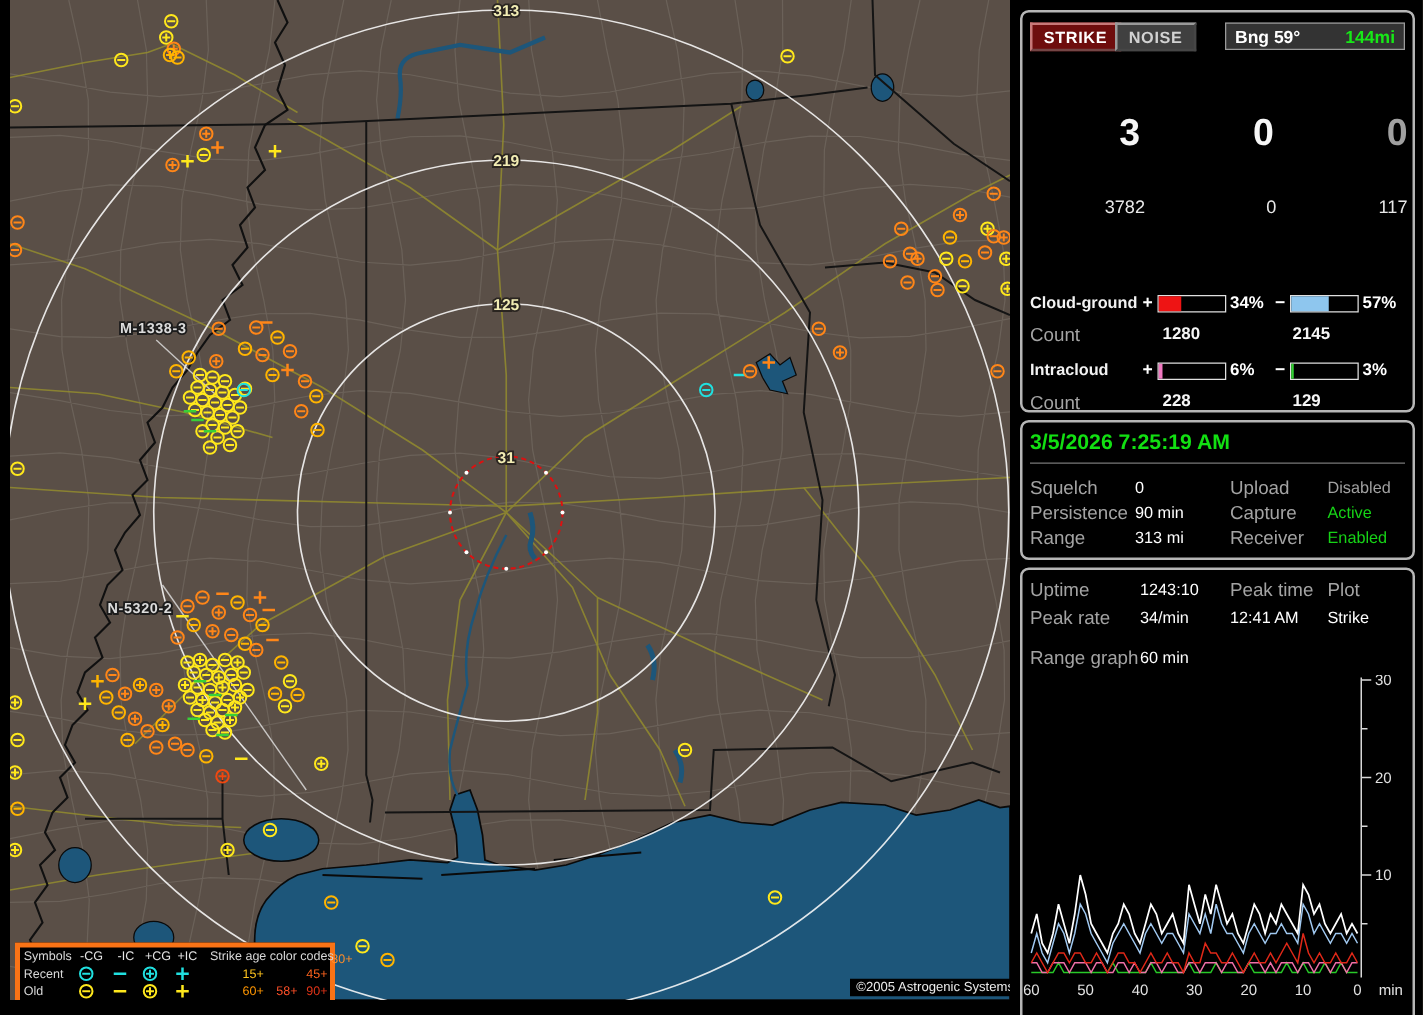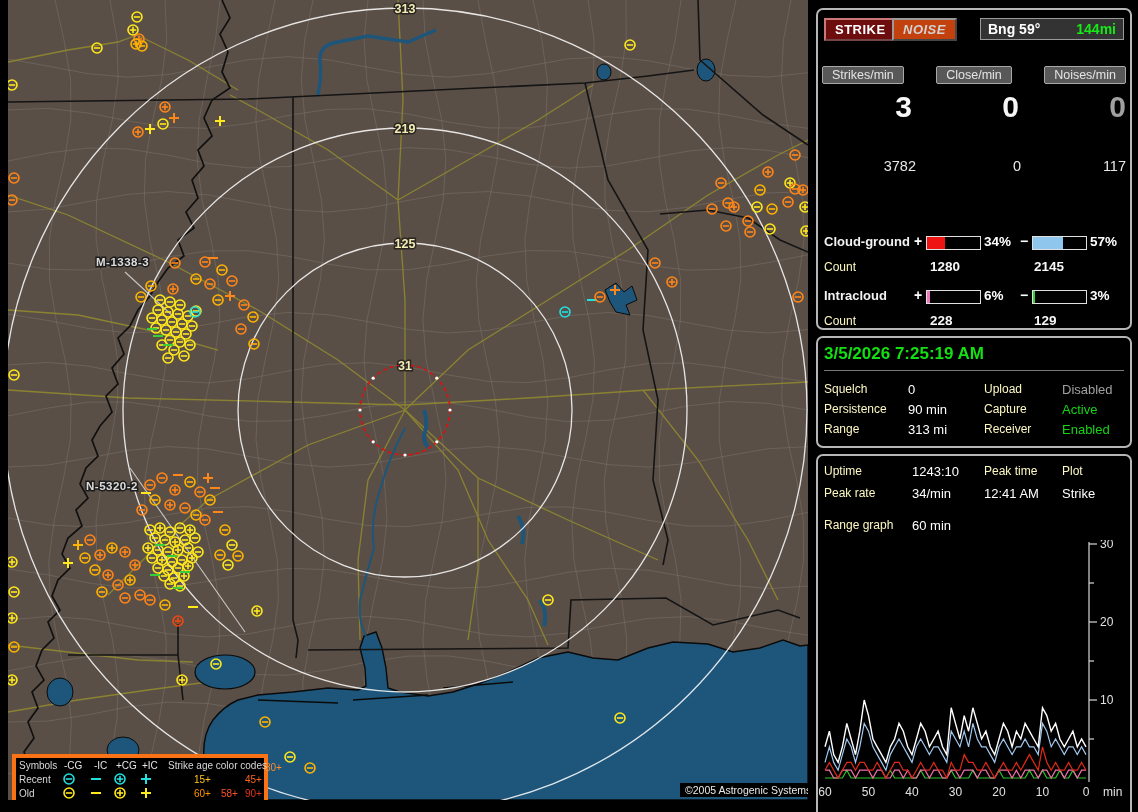--- a/index.html
+++ b/index.html
@@ -15,42 +15,42 @@
   #copyright{position:absolute;left:672px;top:783px;background:#000;color:#eaeaea;
     font-size:10.5px;padding:1px 5px;white-space:nowrap;}
   
   .panel{position:absolute;left:816px;width:316px;background:#000;border:2px solid #b6b6b6;
     border-radius:7px;box-sizing:border-box;}
   #p1{top:8px;height:322px;} #p2{top:336px;height:112px;} #p3{top:454px;height:434px;}
   .abs{position:absolute;white-space:nowrap;}
   .btn{display:inline-block;font-weight:bold;font-size:13px;letter-spacing:.5px;
     padding:2px 9px;border:2px outset #9a9a9a;}
   #btn-strike{position:absolute;left:6px;top:8px;background:#6e0d0d;color:#fff;border-color:#c87878;}
-  #btn-noise{position:absolute;left:74px;top:8px;background:#c2410c;color:#d2d2d2;font-style:italic;}
+  #btn-noise{position:absolute;left:74px;top:8px;background:#404040;color:#d2d2d2;}
   #bng{position:absolute;right:6px;top:8px;width:128px;background:#333;border:1px solid #9a9a9a;
     display:flex;justify-content:space-between;align-items:center;padding:2px 7px;}
   #bng .b1{color:#fff;font-weight:bold;font-size:14px;}
   #bng .b2{color:#17e817;font-weight:bold;font-size:14px;}
   .chips{position:absolute;left:4px;right:4px;top:56px;display:flex;justify-content:space-between;}
   .chip{background:#585858;border:1px solid #a8a8a8;color:#e4e4e4;font-size:12.5px;
     padding:1px 9px;border-radius:2px;}
   .numrow{position:absolute;left:4px;right:4px;top:80px;display:flex;justify-content:space-between;}
   .numrow div{width:90px;text-align:right;font-size:30px;font-weight:bold;color:#f6f6f6;}
   .trow{position:absolute;left:4px;right:4px;display:flex;justify-content:space-between;}
   .trow div{width:94px;text-align:right;font-size:14.5px;color:#e8e8e8;}
   .dim{color:#a0a0a0 !important;}
   .dist-title{position:absolute;left:6px;right:6px;top:196px;color:#bcbcbc;font-size:13px;
     border-bottom:1px solid #8a8a8a;padding-bottom:4px;}
   .dlabel{font-weight:bold;color:#f2f2f2;font-size:13px;}
   .sign{font-weight:bold;color:#fff;font-size:14px;}
   .bar{position:absolute;width:53px;height:12px;border:1px solid #e0e0e0;background:#000;}
   .bar i{display:block;height:100%;}
   .pct{font-weight:bold;color:#fff;font-size:13.5px;}
   .cnt{font-weight:bold;color:#f6f6f6;font-size:13.5px;}
-  .glabel{color:#fef9c3;font-size:12px;}
+  .glabel{color:#a3a3a3;font-size:15px;}
   .gval{color:#fff;font-size:13px;}
   #datetime{position:absolute;left:6px;top:6px;font-size:17px;font-weight:bold;color:#12e012;}
   #dt-line{position:absolute;left:6px;right:6px;top:32px;border-bottom:1px solid #787878;}
   .val-green{color:#16d316 !important;}
 </style>
 </head>
 <body>
 
 <div id="map">
   <svg id="map-svg" width="800" height="800" viewBox="0 0 800 800">
@@ -550,25 +550,20 @@
   <div id="copyright">©2005 Astrogenic Systems</div>
 </div>
 
 <div class="panel" id="p1">
   <span class="btn" id="btn-strike">STRIKE</span>
   <span class="btn" id="btn-noise">NOISE</span>
   <div id="bng">
     <span class="b1">Bng 59°</span>
     <span class="b2">144mi</span>
   </div>
-  <div class="chips">
-    <span class="chip">Strikes/min</span>
-    <span class="chip">Close/min</span>
-    <span class="chip">Noises/min</span>
-  </div>
   <div class="numrow">
     <div>3</div>
     <div>0</div>
     <div class="dim">0</div>
   </div>
   <div class="trow" style="top:148px">
     <div>3782</div>
     <div>0</div>
     <div>117</div>
   </div>

